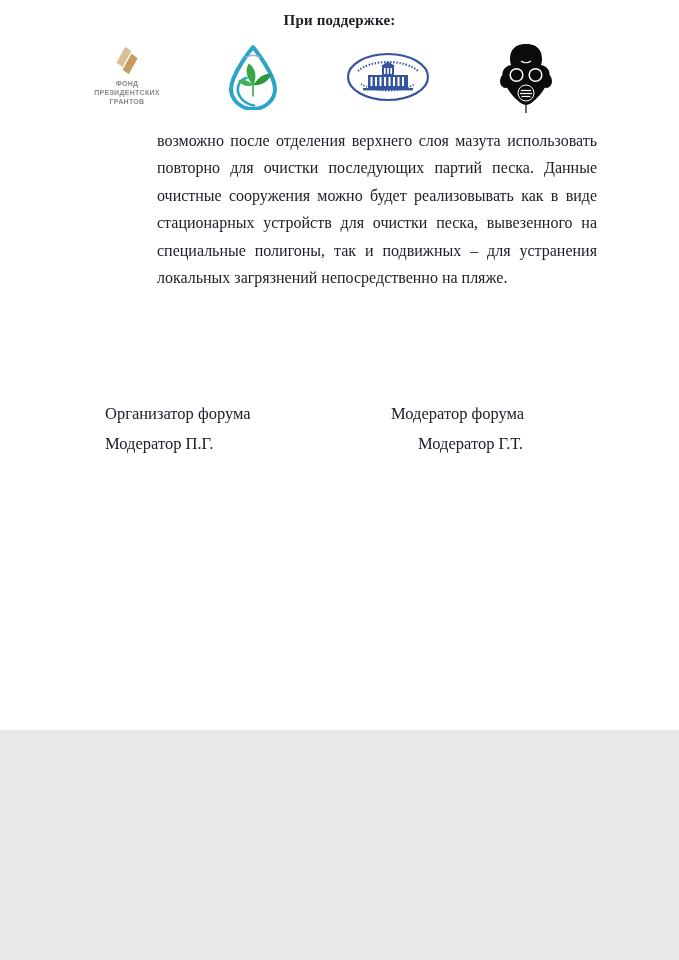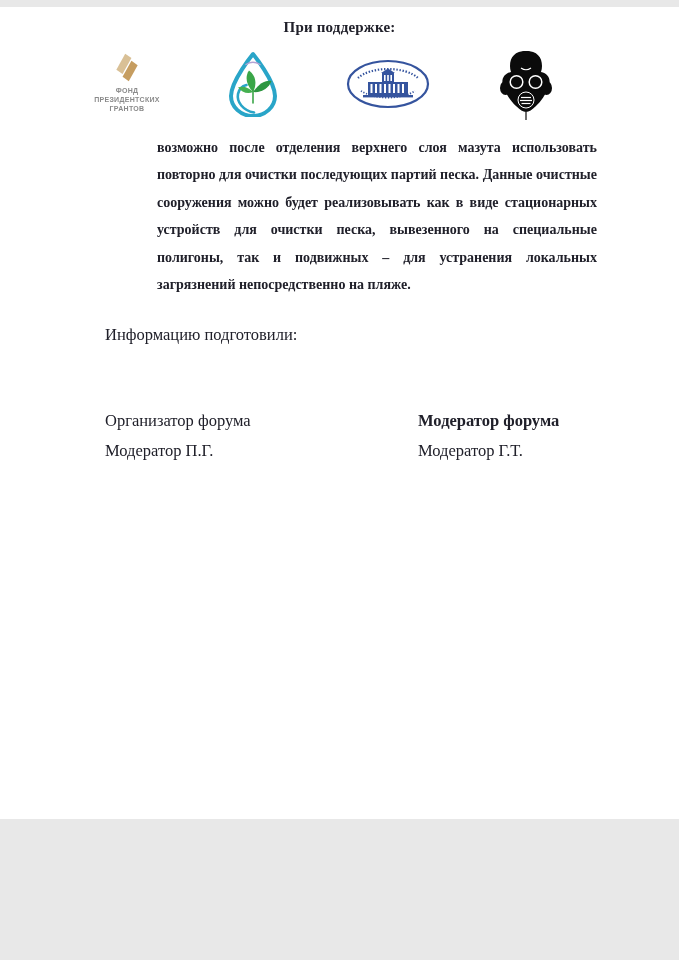--- a/index.html
+++ b/index.html
@@ -1,20 +1,20 @@
 <!DOCTYPE html>
 <html><head>
 <meta charset="utf-8">
 <style>
   html, body { margin: 0; padding: 0; background: #e8e8e8; }
   .page {
     position: relative;
     width: 679px;
-    height: 812px;
-    margin: 7px auto;
+    height: 730px;
+    margin: 0 auto;
     background: #ffffff;
     font-family: "Liberation Serif", serif;
     color: #20202a;
     overflow: hidden;
   }
   .doc-header {
     position: absolute;
     top: 12px;
     left: 0;
     width: 100%;
@@ -46,35 +46,34 @@
   .logo-emblem { left: 346px; top: 52px; width: 84px; height: 50px; }
 
   
   .logo-mask { left: 496px; top: 42px; width: 60px; height: 72px; }
 
   .body-paragraph {
     position: absolute;
     left: 157px;
     top: 127px;
     width: 440px;
-    font-size: 14px;
+    font-size: 16px;
     line-height: 27.4px;
     text-align: justify;
     text-justify: inter-word;
-    font-weight: bold;
   }
   .prepared-label {
     position: absolute;
     left: 105px;
     top: 318px;
     font-size: 16.5px;
   }
   .sig { position: absolute; font-size: 16.5px; white-space: nowrap; }
   .sig-role-left  { left: 105px; top: 404px; }
-  .sig-role-right { left: 418px; top: 404px; font-weight: bold; }
+  .sig-role-right { left: 391px; top: 404px; }
   .sig-name-left  { left: 105px; top: 434px; }
   .sig-name-right { left: 418px; top: 434px; }
 </style>
 </head>
 <body>
 
 <div class="page">
 
   <div class="doc-header">При поддержке:</div>
 
@@ -142,20 +141,19 @@
         <line x1="25" y1="48.5" x2="35" y2="48.5" stroke="#ffffff" stroke-width="1.2"></line>
         <line x1="24" y1="51.5" x2="36" y2="51.5" stroke="#ffffff" stroke-width="1.2"></line>
         <line x1="25.5" y1="54.5" x2="34.5" y2="54.5" stroke="#ffffff" stroke-width="1.2"></line>
         <line x1="30" y1="63" x2="30" y2="71" stroke="#0b0b0b" stroke-width="1.2"></line>
       </svg>
     </div>
   </div>
 
   <div class="body-paragraph">возможно после отделения верхнего слоя мазута использовать повторно для очистки последующих партий песка. Данные очистные сооружения можно будет реализовывать как в виде стационарных устройств для очистки песка, вывезенного на специальные полигоны, так и подвижных – для устранения локальных загрязнений непосредственно на пляже.</div>
 
-  <div class="prepared-label">Информацию подготовили:</div>
 
   <div class="sig sig-role-left">Организатор форума</div>
   <div class="sig sig-role-right">Модератор форума</div>
   <div class="sig sig-name-left">Модератор П.Г.</div>
   <div class="sig sig-name-right">Модератор Г.Т.</div>
 
 </div>
 
 </body></html>

